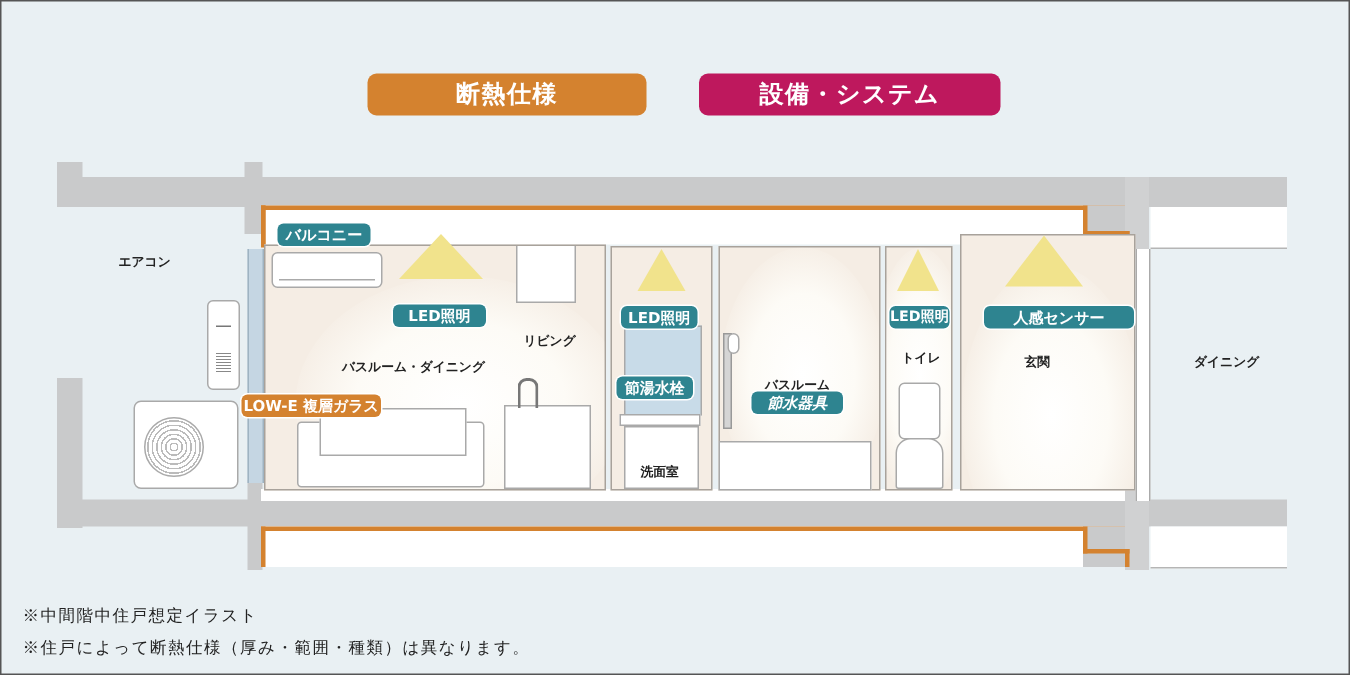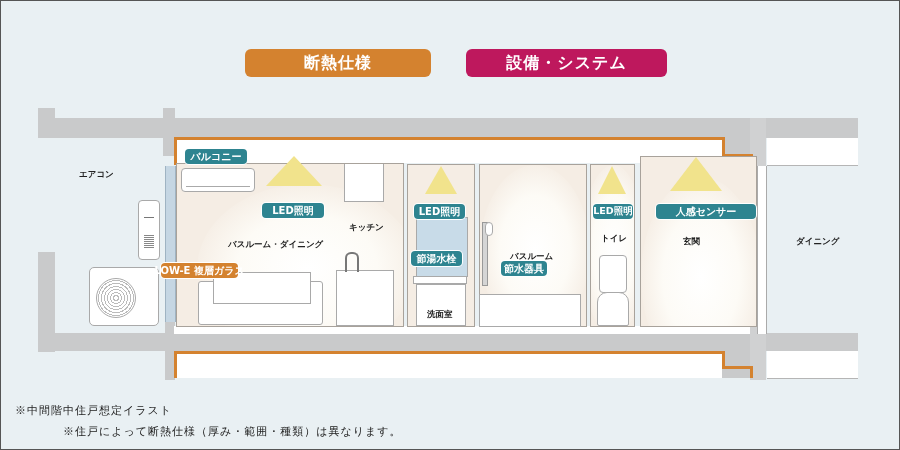--- a/index.html
+++ b/index.html
@@ -105,31 +105,31 @@
   <div class="obj" style="left:138px;top:200px;width:22px;height:60px;border-radius:4px;">
     <div style="position:absolute;left:5px;top:16px;width:10px;height:1px;background:#777;"></div>
     <div style="position:absolute;left:5px;top:34px;width:10px;height:14px;background:repeating-linear-gradient(#888 0 1px,#fff 1px 2px);"></div>
   </div>
   <div class="obj" style="left:89px;top:267px;width:70px;height:59px;border-radius:5px;">
     <div style="position:absolute;left:6px;top:10px;width:38px;height:38px;border-radius:50%;background:repeating-radial-gradient(#fff 0 2px,#bbb 2px 3px);border:1px solid #aaa;"></div>
   </div>
 
   <div class="tagt" style="left:185px;top:149px;width:62px;">バルコニー</div>
   <div class="tagt" style="left:262px;top:203px;width:62px;">LED照明</div>
-  <div class="tago" style="left:161px;top:263px;width:77px;">LOW-E 複層ガラス</div>
+  <div class="tago" style="left:161px;top:263px;width:93px;">LOW-E 複層ガラス</div>
   <div class="tagt" style="left:414px;top:204px;width:51px;">LED照明</div>
   <div class="tagt" style="left:411px;top:251px;width:51px;text-align:center;">節湯水栓</div>
-  <div class="tagt" style="left:501px;top:261px;width:46px;">節水器具</div>
+  <div class="tagt" style="left:501px;top:261px;width:61px;font-style:italic;">節水器具</div>
   <div class="tagt" style="left:593px;top:204px;width:40px;font-size:9.5px;">LED照明</div>
   <div class="tagt" style="left:656px;top:204px;width:100px;">人感センサー</div>
 
   <div class="lbl" style="left:79px;top:169px;">エアコン</div>
   <div class="lbl" style="left:228px;top:239px;">バスルーム・ダイニング</div>
-  <div class="lbl" style="left:349px;top:222px;">キッチン</div>
+  <div class="lbl" style="left:349px;top:222px;">リビング</div>
   <div class="lbl" style="left:427px;top:309px;">洗面室</div>
   <div class="lbl" style="left:510px;top:231px;margin-top:20px;">バスルーム</div>
   <div class="lbl" style="left:601px;top:233px;">トイレ</div>
   <div class="lbl" style="left:683px;top:236px;">玄関</div>
   <div class="lbl" style="left:796px;top:236px;">ダイニング</div>
 </div>
 
 <div class="note" style="top:403px;">※中間階中住戸想定イラスト</div>
-<div class="note" style="top:424px;margin-left:48px;">※住戸によって断熱仕様（厚み・範囲・種類）は異なります。</div>
+<div class="note" style="top:424px;">※住戸によって断熱仕様（厚み・範囲・種類）は異なります。</div>
 
 </body></html>

